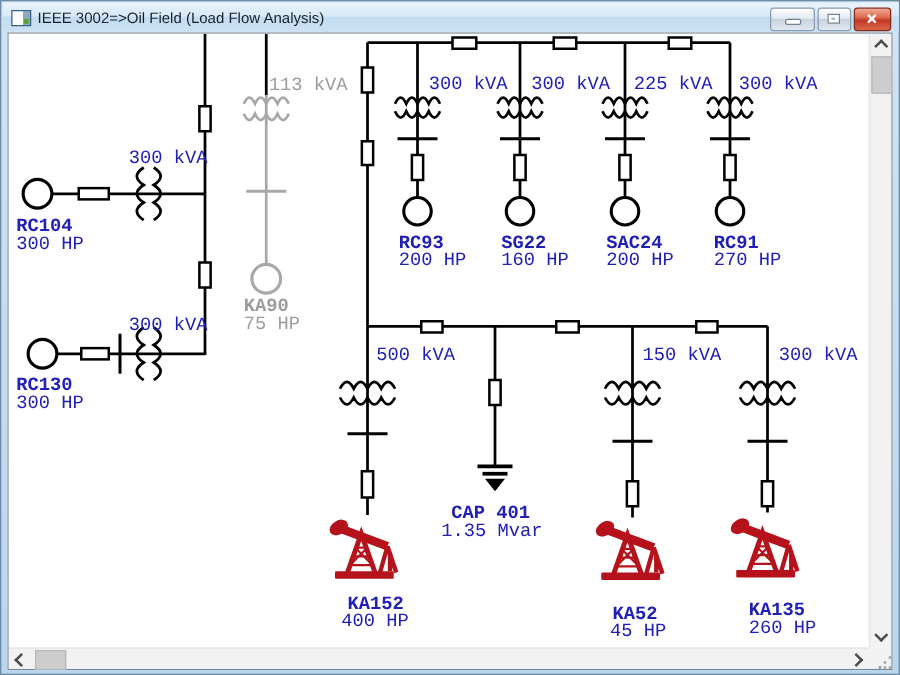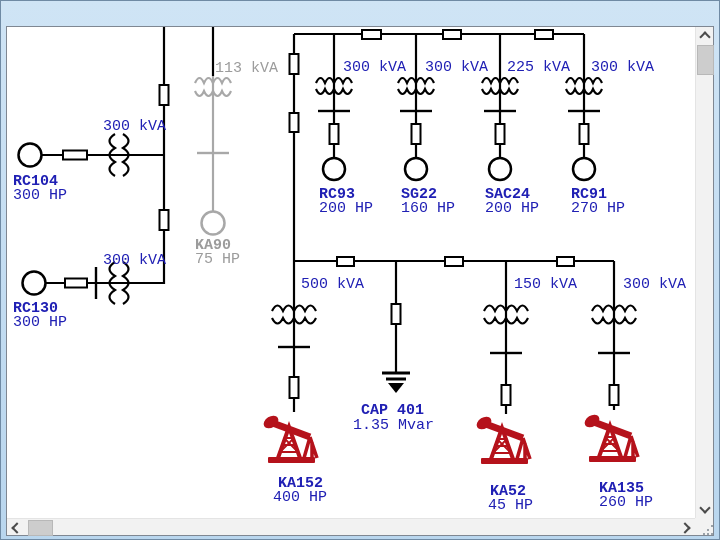--- a/index.html
+++ b/index.html
@@ -53,20 +53,36 @@
   .mot{stroke:#000;stroke-width:2.5;fill:#fff;}
   .fuse{stroke:#000;stroke-width:2;fill:#fff;}
   .gray{stroke:#A8A8A8 !important;}
   .plate{stroke:#000;stroke-width:3;fill:none;}
 </style>
 </head>
 <body>
 
 <div class="win">
 
+  <div class="titlebar">
+    <div class="appicon"></div>
+    <div class="title">IEEE 3002=&gt;Oil Field (Load Flow Analysis)</div>
+    <div class="cbtns">
+      <div class="cbtn min">
+          <div class="glyph-min"></div>
+        </div>
+      <div class="cbtn max">
+          <div class="glyph-max"></div>
+        </div>
+      <div class="cbtn close">
+          <div class="glyph-x1"></div>
+          <div class="glyph-x2"></div>
+        </div>
+    </div>
+  </div>
 
   <div class="client">
     <div class="canvas">
 
       <svg width="688" height="491" viewBox="6 26 688 491">
         <defs>
           <g id="pj">
             <rect x="4" y="45" width="47" height="6" rx="1"></rect>
             <path d="M14,46 L25,15 L36,46" stroke-width="4" fill="none" stroke="#B5121B"></path>
             <path d="M16,40 H34 M18,33 H32 M20,26 H30 M16,40 L30,26 M34,40 L20,26" stroke-width="1.8" fill="none" stroke="#B5121B"></path>

